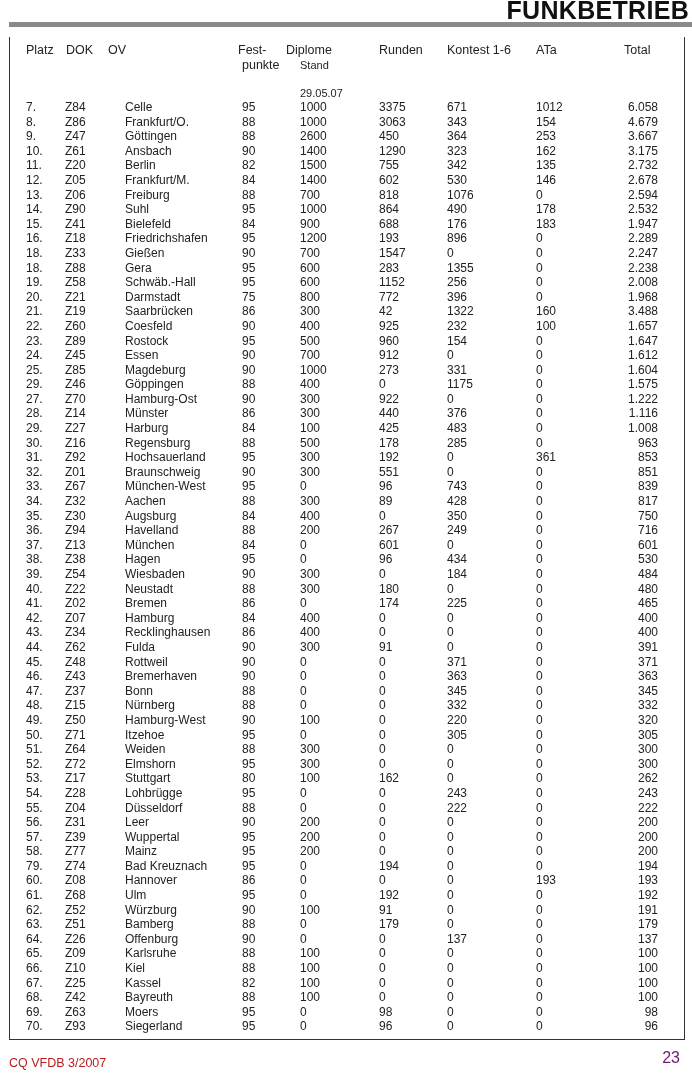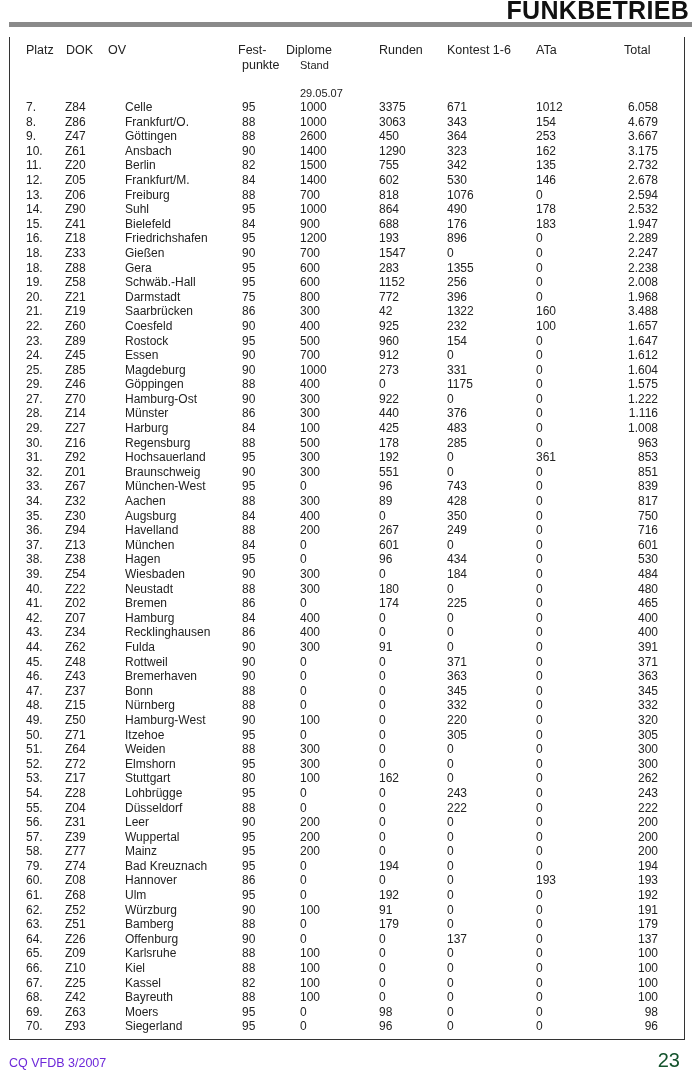--- a/index.html
+++ b/index.html
@@ -28,22 +28,22 @@
   .row span { position: absolute; top: 0; white-space: nowrap; }
   .c-platz { left: 26px; }
   .c-dok { left: 65px; }
   .c-ov { left: 125px; }
   .c-fest { left: 242px; }
   .c-dipl { left: 300px; }
   .c-runden { left: 379px; }
   .c-kontest { left: 447px; }
   .c-ata { left: 536px; }
   .c-total { right: 34px; text-align: right; }
-  .footer-left { position: absolute; left: 9px; top: 1056px; font-size: 12.5px; color: #6d28d9; }
-  .footer-right { position: absolute; right: 12px; top: 1049px; font-size: 20px; color: #14532d; margin-left: 23px; }
+  .footer-left { position: absolute; left: 9px; top: 1056px; font-size: 12.5px; color: #b91c1c; }
+  .footer-right { position: absolute; right: 12px; top: 1049px; font-size: 16px; color: #701a75; margin-left: 23px; }
 </style>
 </head>
 <body>
 
 <div class="section-title">FUNKBETRIEB</div>
 <div class="title-rule"></div>
 
 <div class="box"></div>
 
 <div class="hdr">

